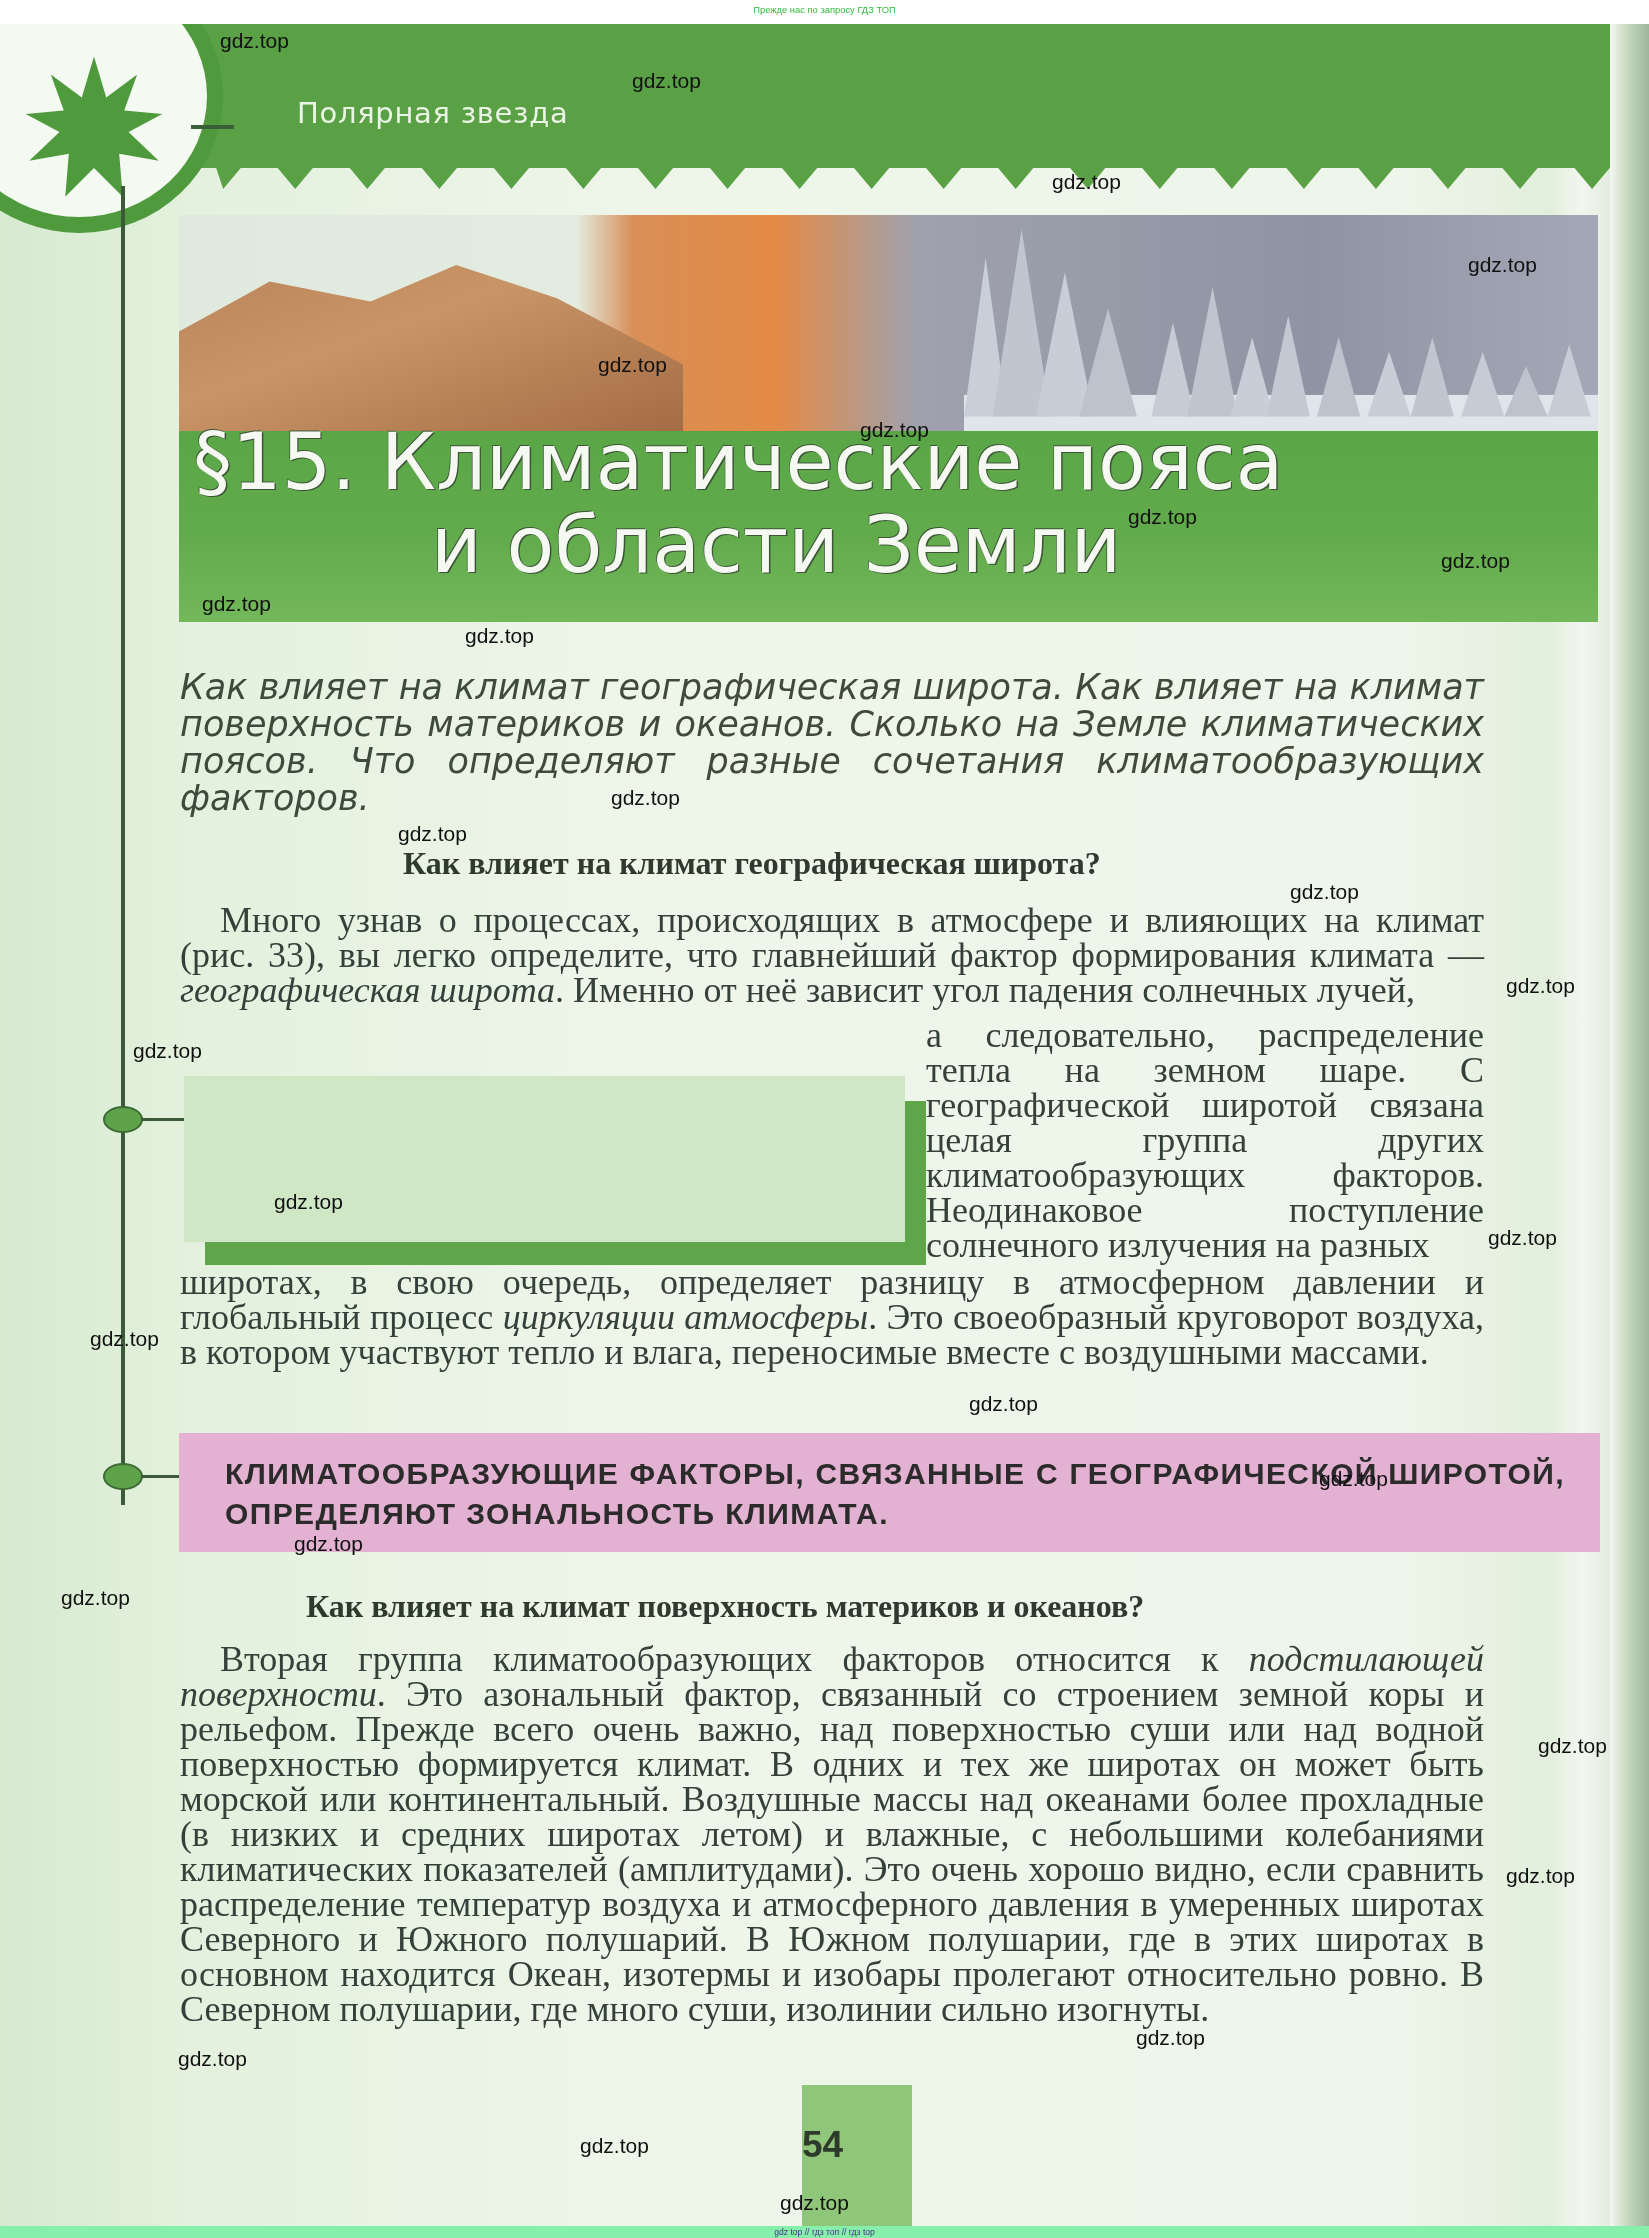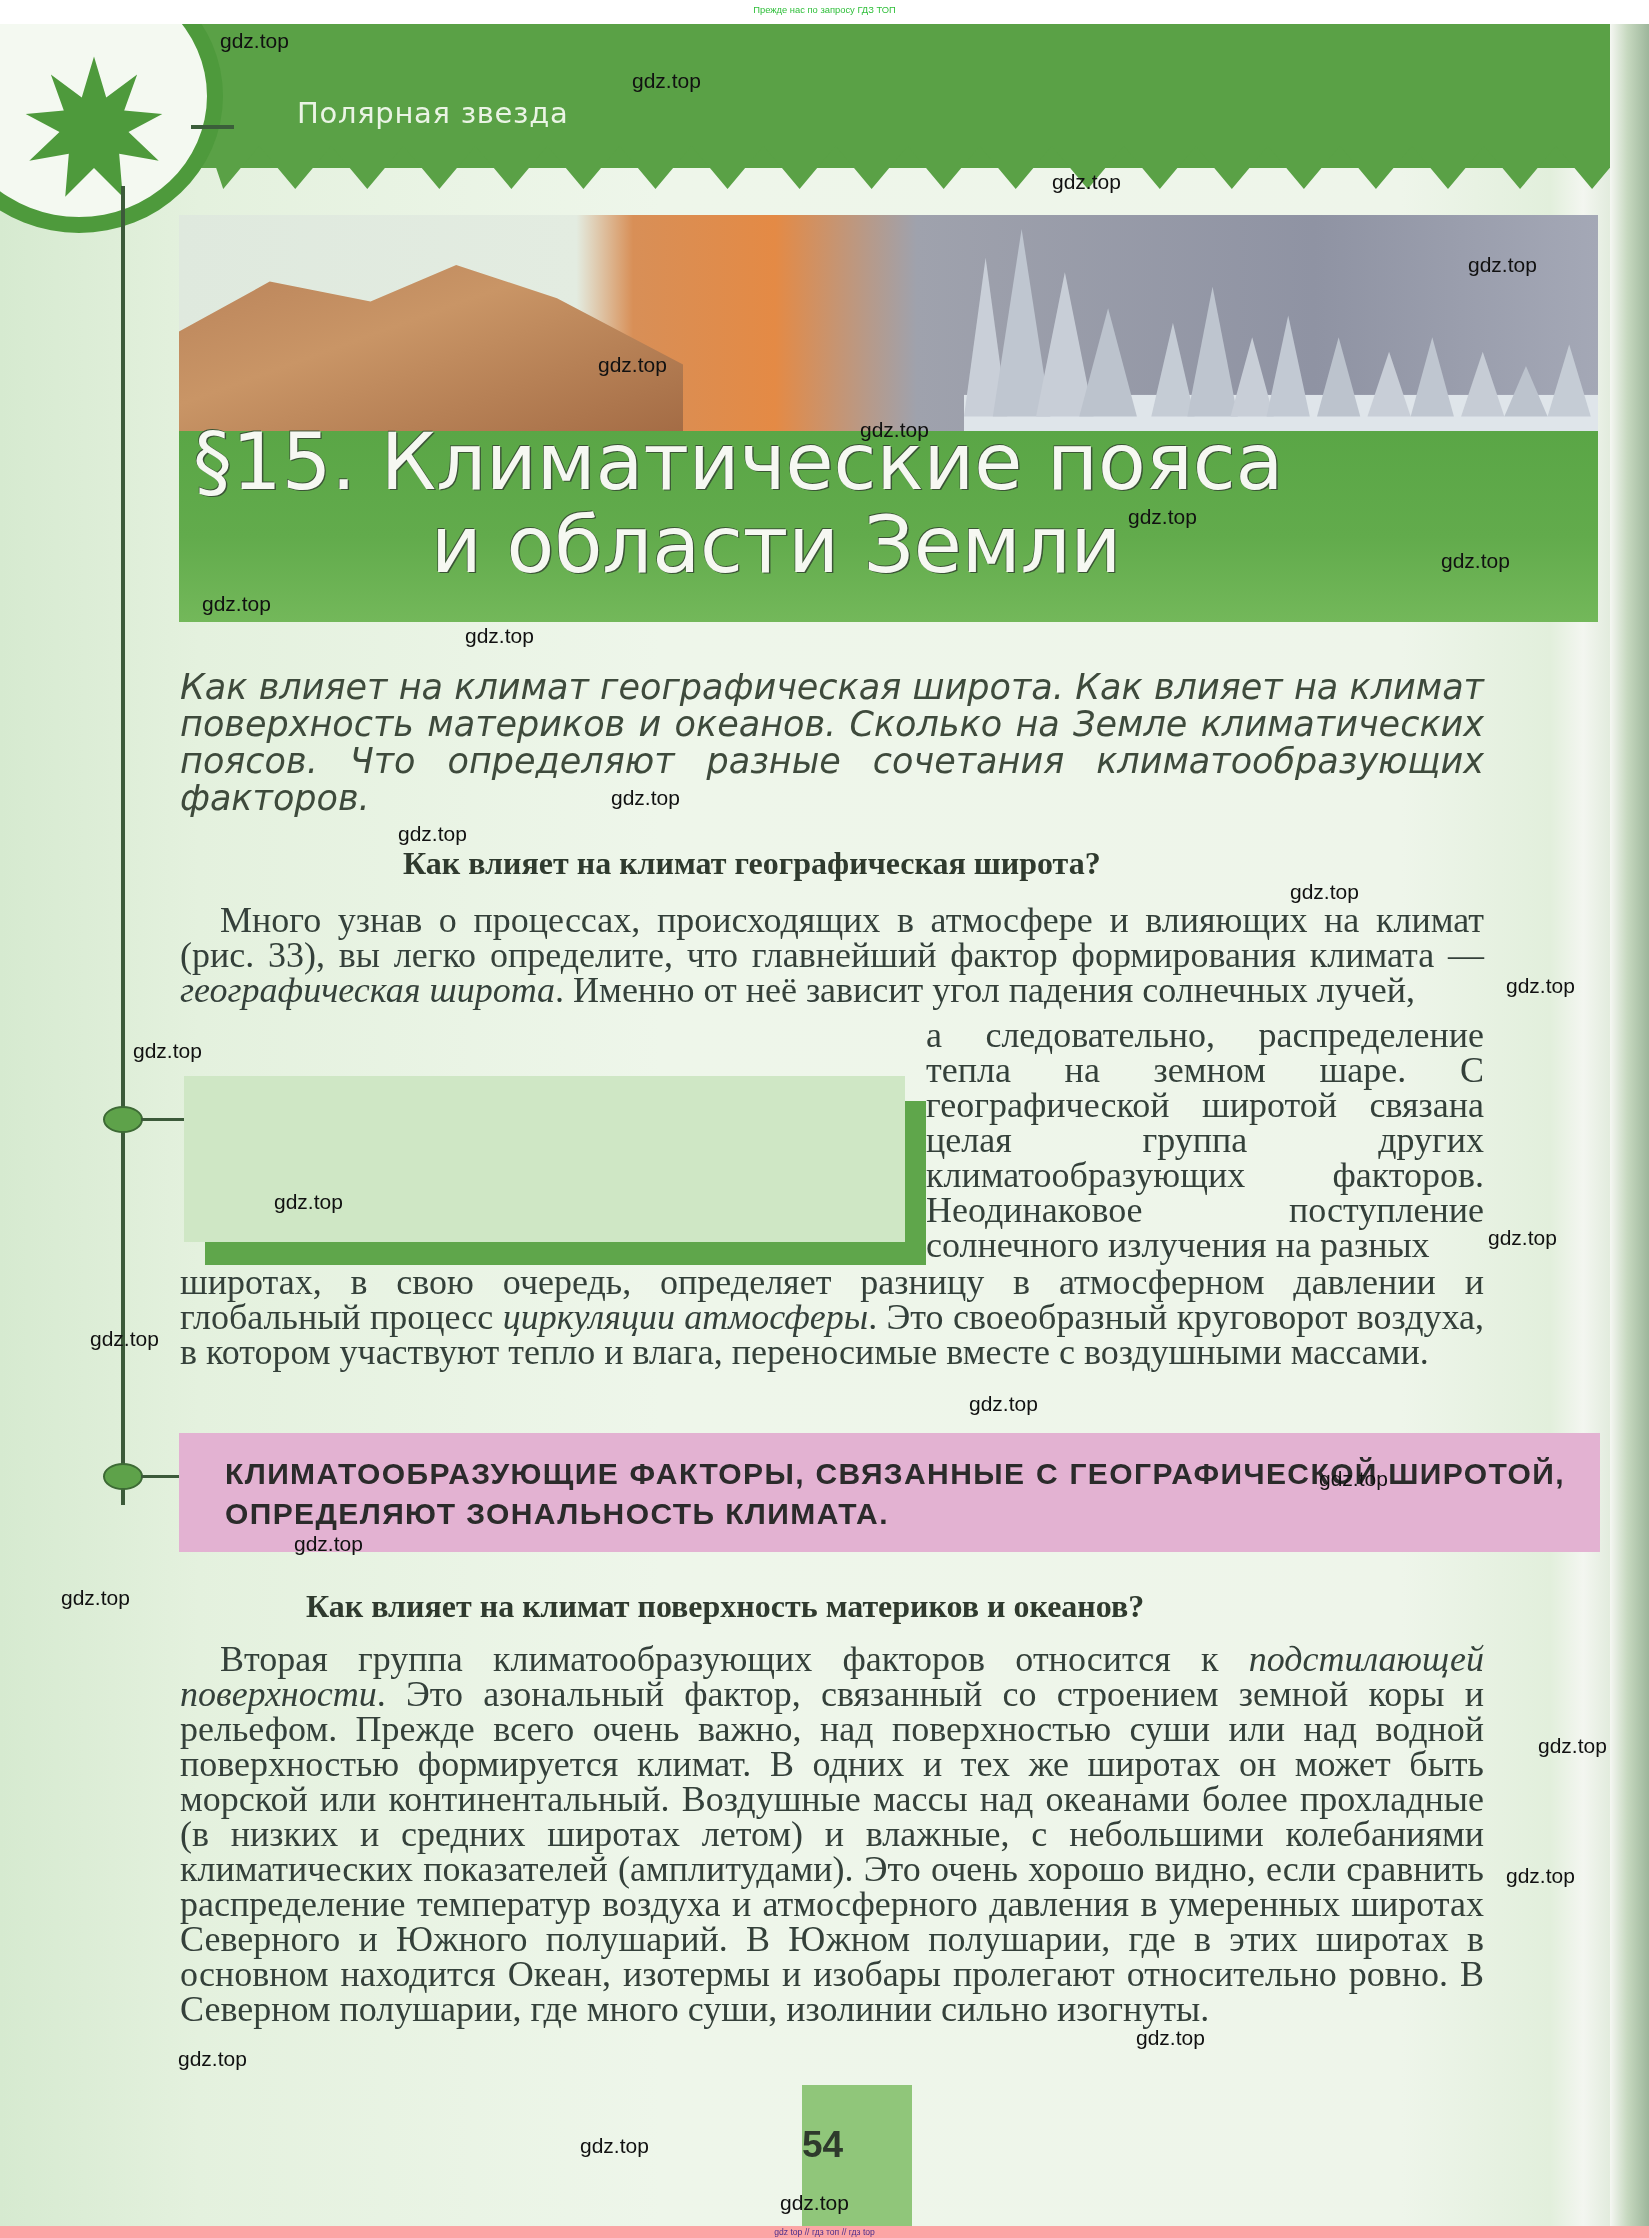--- a/index.html
+++ b/index.html
@@ -14,21 +14,21 @@
     font-family: "Liberation Sans", sans-serif; font-size: 9.4px; line-height: 19px;
     color: #2fbf3a;
   }
   .page {
     position: absolute; left: 0; top: 24px; width: 1649px; height: 2203px;
     background: linear-gradient(90deg, #d6ead0 0%, #e4f1de 12%, #eef6ea 40%, #eef5ea 85%, #e2efdc 94%, #f3f6f0 96%, #c9dcc2 100%);
     overflow: hidden;
   }
   .bottom-banner {
     position: absolute; left: 0; top: 2226px; width: 1649px; height: 12.2px;
-    background: #fca5a5; text-align: center;
+    background: #86efac; text-align: center;
     font-family: "Liberation Sans", sans-serif; font-size: 8.6px; line-height: 12.2px;
     color: #4b2d8a;
   }
   
   .hdr-band {
     position: absolute; left: 0; top: 0; width: 1649px; height: 144px;
     background: #5aa146;
   }
   .hdr-zigzag {
     position: absolute; left: 216px; top: 122px; width: 1433px; height: 43px;

